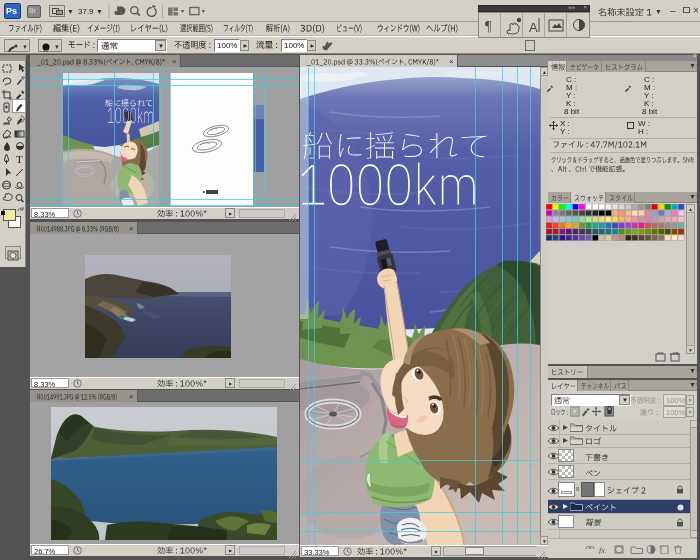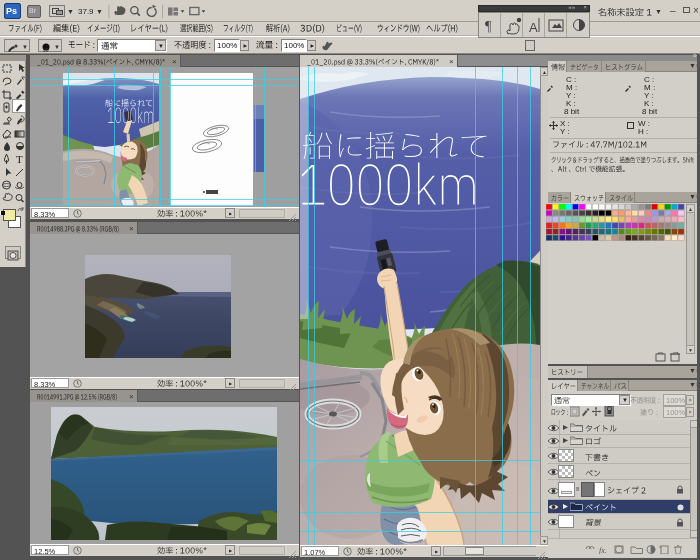--- a/index.html
+++ b/index.html
@@ -394,21 +394,21 @@
 <path d="M0 112 Q14 114 22 124 L16 133 0 133 Z" fill="#25311a"></path>
 <path d="M148 114 Q170 102 192 106 Q214 110 226 104 L226 133 144 133 Z" fill="#3a4a28"></path>
 <path d="M164 114 q12 -6 24 -4 l10 4 -14 10 q-14 -2 -20 -10z" fill="#5d7337"></path>
 <path d="M196 118 q12 -4 24 0 l-6 10 -18 -2z" fill="#6d8340"></path>
 <path d="M210 104 q10 -2 16 2 l0 10 -12 -2z" fill="#526b30"></path>
 <path d="M56 118 q24 -6 54 -2 l44 4 0 13 -100 0z" fill="#2c3a20"></path>
 <path d="M120 120 q30 -2 56 4 l0 9 -60 0z" fill="#24301a"></path>
 </svg>
 <div class="abs" style="left:30px;top:544px;width:269px;height:12px;background:#d4d0c8;border-top:1px solid #fff"></div>
 <div class="abs" style="left:31px;top:545px;width:38px;height:10px;background:#fff;border:1px solid #999"></div>
-<span class="t" style="left:34px;top:546.5px;font-size:7.5px;color:#222;">12.5%</span>
+<span class="t" style="left:34px;top:546.5px;font-size:7.5px;color:#222;">26.7%</span>
 <svg class="abs" style="left:73px;top:546px" width="9" height="9">
       <circle cx="4.5" cy="4.5" r="3.8" fill="#cfccc5" stroke="#777"></circle>
       <path d="M4.5 4.5 L4.5 2 M4.5 4.5 L6 5.5" stroke="#555" stroke-width=".8"></path>
     </svg>
 <svg style="position:absolute;left:157px;top:545.1px;overflow:visible" width="52" height="13" viewBox="0 -8.4 52 13">
       <path transform="scale(1.018 1)" d="M2.5 -5.7H4.0V-5.2H0.5V-5.7H2.0V-6.7H2.5ZM5.6 -5.1H7.4Q7.4 -3.3 7.3 -2.2Q7.3 -1.2 7.2 -0.5Q7.1 0.0 6.9 0.3Q6.7 0.5 6.2 0.5H5.4L5.2 0.0H6.1Q6.3 0.0 6.4 -0.0Q6.6 -0.1 6.6 -0.2Q6.7 -0.4 6.7 -0.6Q6.9 -1.9 6.9 -4.7H5.6Q5.6 -2.8 5.1 -1.6Q4.7 -0.3 3.8 0.6L3.4 0.2Q4.3 -0.6 4.7 -1.8Q5.1 -2.9 5.1 -4.7H4.1V-5.1H5.1V-6.7H5.6ZM3.0 -5.0Q3.5 -4.3 4.1 -3.3L3.7 -3.0Q3.2 -3.9 2.6 -4.7ZM1.9 -4.8Q1.5 -3.6 0.6 -2.9L0.3 -3.2Q1.1 -3.9 1.4 -5.0ZM3.2 -0.2Q2.9 -0.7 2.4 -1.3Q1.8 -0.3 0.6 0.6L0.3 0.2Q1.5 -0.6 2.1 -1.7Q1.7 -2.3 1.1 -2.9L1.5 -3.2Q2.0 -2.7 2.4 -2.2Q2.7 -2.8 2.9 -3.5L3.4 -3.4Q3.1 -2.5 2.7 -1.8Q3.2 -1.2 3.6 -0.6Z M11.7 -5.6H8.5V-6.0H11.7V-6.7H12.2V-6.0H15.5V-5.6H12.2Q11.8 -5.0 11.3 -4.3Q11.4 -4.2 11.9 -3.8Q12.5 -4.5 12.9 -5.2L13.3 -4.9Q12.9 -4.4 12.3 -3.7Q11.8 -3.0 11.3 -2.6Q12.4 -2.7 13.1 -2.8Q12.8 -3.3 12.7 -3.5L13.0 -3.7Q13.6 -3.1 14.0 -2.2L13.6 -1.9Q13.4 -2.4 13.4 -2.4Q11.9 -2.2 10.2 -2.1L10.1 -2.5Q10.3 -2.5 10.7 -2.6Q11.1 -3.0 11.6 -3.5Q11.2 -3.9 10.2 -4.7L10.5 -5.0L10.9 -4.6Q11.4 -5.2 11.7 -5.6ZM15.4 -4.9Q14.8 -4.3 14.0 -3.8L13.7 -4.1Q14.6 -4.7 15.0 -5.2ZM9.9 -3.8Q9.5 -4.2 8.6 -4.9L8.9 -5.2Q9.2 -5.0 9.6 -4.7Q10.0 -4.4 10.2 -4.1ZM15.2 -2.1Q14.7 -2.6 13.8 -3.3L14.1 -3.6Q14.9 -3.0 15.6 -2.4ZM10.4 -3.2Q10.1 -2.9 9.6 -2.6Q9.2 -2.2 8.7 -2.0L8.4 -2.4Q9.4 -2.9 10.1 -3.5ZM12.2 -1.3H15.6V-0.9H12.2V0.6H11.7V-0.9H8.4V-1.3H11.7V-2.0H12.2Z M18.7 -3.9V-4.0Q18.7 -4.2 18.8 -4.3Q19.0 -4.4 19.2 -4.4Q19.4 -4.4 19.6 -4.3Q19.7 -4.2 19.7 -4.0V-3.9Q19.7 -3.6 19.6 -3.5Q19.4 -3.4 19.2 -3.4Q19.0 -3.4 18.8 -3.5Q18.7 -3.6 18.7 -3.9ZM18.7 -0.4V-0.5Q18.7 -0.7 18.8 -0.8Q19.0 -0.9 19.2 -0.9Q19.4 -0.9 19.6 -0.8Q19.7 -0.7 19.7 -0.5V-0.4Q19.7 -0.2 19.6 -0.0Q19.4 0.1 19.2 0.1Q19.0 0.1 18.8 -0.0Q18.7 -0.2 18.7 -0.4Z M27.0 -0.6V0.0H23.1V-0.6H24.8V-5.4H24.7L23.2 -4.0L22.9 -4.4L24.4 -5.9H25.5V-0.6Z M28.0 -2.9Q28.0 -6.0 30.0 -6.0Q32.0 -6.0 32.0 -2.9Q32.0 0.1 30.0 0.1Q28.0 0.1 28.0 -2.9ZM31.3 -2.5V-3.4Q31.3 -4.3 31.0 -4.9Q30.6 -5.4 30.0 -5.4Q29.3 -5.4 29.0 -4.9Q28.7 -4.3 28.7 -3.4V-2.5Q28.7 -1.5 29.0 -1.0Q29.3 -0.5 30.0 -0.5Q30.6 -0.5 31.0 -1.0Q31.3 -1.5 31.3 -2.5Z M33.0 -2.9Q33.0 -6.0 35.0 -6.0Q37.0 -6.0 37.0 -2.9Q37.0 0.1 35.0 0.1Q33.0 0.1 33.0 -2.9ZM36.3 -2.5V-3.4Q36.3 -4.3 36.0 -4.9Q35.7 -5.4 35.0 -5.4Q34.4 -5.4 34.0 -4.9Q33.7 -4.3 33.7 -3.4V-2.5Q33.7 -1.5 34.0 -1.0Q34.4 -0.5 35.0 -0.5Q35.7 -0.5 36.0 -1.0Q36.3 -1.5 36.3 -2.5Z M38.1 -4.3Q38.1 -5.1 38.4 -5.5Q38.8 -6.0 39.4 -6.0Q40.0 -6.0 40.4 -5.5Q40.7 -5.1 40.7 -4.3Q40.7 -3.5 40.4 -3.1Q40.0 -2.6 39.4 -2.6Q38.8 -2.6 38.4 -3.1Q38.1 -3.5 38.1 -4.3ZM39.7 0.0H39.1L43.2 -5.9H43.8ZM40.2 -4.1V-4.6Q40.2 -5.6 39.4 -5.6Q38.7 -5.6 38.7 -4.6V-4.1Q38.7 -3.1 39.4 -3.1Q40.2 -3.1 40.2 -4.1ZM42.1 -1.6Q42.1 -2.4 42.5 -2.8Q42.8 -3.2 43.4 -3.2Q44.1 -3.2 44.4 -2.8Q44.8 -2.4 44.8 -1.6Q44.8 -0.8 44.4 -0.3Q44.1 0.1 43.4 0.1Q42.8 0.1 42.5 -0.3Q42.1 -0.8 42.1 -1.6ZM44.2 -1.3V-1.8Q44.2 -2.8 43.4 -2.8Q42.7 -2.8 42.7 -1.8V-1.3Q42.7 -0.3 43.4 -0.3Q44.2 -0.3 44.2 -1.3Z M47.2 -4.3 46.5 -3.3 46.1 -3.6 46.8 -4.6 45.6 -4.9 45.8 -5.5 47.0 -5.0 46.9 -6.3H47.5L47.4 -5.0L48.6 -5.5L48.8 -4.9L47.6 -4.6L48.4 -3.6L47.9 -3.3Z" fill="#222"></path>
     </svg>
 <div class="abs" style="left:225px;top:545px;width:10px;height:10px;background:#d4d0c8;border:1px solid #888">
       <div style="position:absolute;left:2px;top:2px;font-size:5px;color:#222"><span class="r90">▼</span></div>
     </div>
@@ -606,21 +606,21 @@
 <div class="abs" style="left:300px;top:531px;width:240px;height:1px;background:#35d0e8;opacity:0.75"></div>
 <div class="abs" style="left:540px;top:67px;width:8px;height:478px;background:#cfccc5;border-left:1px solid #8a8a8a"></div>
 <div class="abs" style="left:540px;top:67px;width:8px;height:9px;background:#d4d0c8;border:1px solid #999">
       <div style="position:absolute;left:1px;top:1px;font-size:5px;color:#333">▲</div>
     </div>
 <div class="abs" style="left:540px;top:536px;width:8px;height:9px;background:#d4d0c8;border:1px solid #999">
       <div style="position:absolute;left:1px;top:1px;font-size:5px;color:#333">▼</div>
     </div>
 <div class="abs" style="left:300px;top:545px;width:248px;height:12px;background:#d4d0c8;border-top:1px solid #fff"></div>
 <div class="abs" style="left:301px;top:546px;width:38px;height:10px;background:#fff;border:1px solid #999"></div>
-<span class="t" style="left:304px;top:547.5px;font-size:7.5px;color:#222;">1.07%</span>
+<span class="t" style="left:304px;top:547.5px;font-size:7.5px;color:#222;">33.33%</span>
 <svg class="abs" style="left:343px;top:547px" width="9" height="9">
       <circle cx="4.5" cy="4.5" r="3.8" fill="#cfccc5" stroke="#777"></circle>
       <path d="M4.5 4.5 L4.5 2 M4.5 4.5 L6 5.5" stroke="#555" stroke-width=".8"></path>
     </svg>
 <svg style="position:absolute;left:357px;top:546.1px;overflow:visible" width="52" height="13" viewBox="0 -8.4 52 13">
       <path transform="scale(1.018 1)" d="M2.5 -5.7H4.0V-5.2H0.5V-5.7H2.0V-6.7H2.5ZM5.6 -5.1H7.4Q7.4 -3.3 7.3 -2.2Q7.3 -1.2 7.2 -0.5Q7.1 0.0 6.9 0.3Q6.7 0.5 6.2 0.5H5.4L5.2 0.0H6.1Q6.3 0.0 6.4 -0.0Q6.6 -0.1 6.6 -0.2Q6.7 -0.4 6.7 -0.6Q6.9 -1.9 6.9 -4.7H5.6Q5.6 -2.8 5.1 -1.6Q4.7 -0.3 3.8 0.6L3.4 0.2Q4.3 -0.6 4.7 -1.8Q5.1 -2.9 5.1 -4.7H4.1V-5.1H5.1V-6.7H5.6ZM3.0 -5.0Q3.5 -4.3 4.1 -3.3L3.7 -3.0Q3.2 -3.9 2.6 -4.7ZM1.9 -4.8Q1.5 -3.6 0.6 -2.9L0.3 -3.2Q1.1 -3.9 1.4 -5.0ZM3.2 -0.2Q2.9 -0.7 2.4 -1.3Q1.8 -0.3 0.6 0.6L0.3 0.2Q1.5 -0.6 2.1 -1.7Q1.7 -2.3 1.1 -2.9L1.5 -3.2Q2.0 -2.7 2.4 -2.2Q2.7 -2.8 2.9 -3.5L3.4 -3.4Q3.1 -2.5 2.7 -1.8Q3.2 -1.2 3.6 -0.6Z M11.7 -5.6H8.5V-6.0H11.7V-6.7H12.2V-6.0H15.5V-5.6H12.2Q11.8 -5.0 11.3 -4.3Q11.4 -4.2 11.9 -3.8Q12.5 -4.5 12.9 -5.2L13.3 -4.9Q12.9 -4.4 12.3 -3.7Q11.8 -3.0 11.3 -2.6Q12.4 -2.7 13.1 -2.8Q12.8 -3.3 12.7 -3.5L13.0 -3.7Q13.6 -3.1 14.0 -2.2L13.6 -1.9Q13.4 -2.4 13.4 -2.4Q11.9 -2.2 10.2 -2.1L10.1 -2.5Q10.3 -2.5 10.7 -2.6Q11.1 -3.0 11.6 -3.5Q11.2 -3.9 10.2 -4.7L10.5 -5.0L10.9 -4.6Q11.4 -5.2 11.7 -5.6ZM15.4 -4.9Q14.8 -4.3 14.0 -3.8L13.7 -4.1Q14.6 -4.7 15.0 -5.2ZM9.9 -3.8Q9.5 -4.2 8.6 -4.9L8.9 -5.2Q9.2 -5.0 9.6 -4.7Q10.0 -4.4 10.2 -4.1ZM15.2 -2.1Q14.7 -2.6 13.8 -3.3L14.1 -3.6Q14.9 -3.0 15.6 -2.4ZM10.4 -3.2Q10.1 -2.9 9.6 -2.6Q9.2 -2.2 8.7 -2.0L8.4 -2.4Q9.4 -2.9 10.1 -3.5ZM12.2 -1.3H15.6V-0.9H12.2V0.6H11.7V-0.9H8.4V-1.3H11.7V-2.0H12.2Z M18.7 -3.9V-4.0Q18.7 -4.2 18.8 -4.3Q19.0 -4.4 19.2 -4.4Q19.4 -4.4 19.6 -4.3Q19.7 -4.2 19.7 -4.0V-3.9Q19.7 -3.6 19.6 -3.5Q19.4 -3.4 19.2 -3.4Q19.0 -3.4 18.8 -3.5Q18.7 -3.6 18.7 -3.9ZM18.7 -0.4V-0.5Q18.7 -0.7 18.8 -0.8Q19.0 -0.9 19.2 -0.9Q19.4 -0.9 19.6 -0.8Q19.7 -0.7 19.7 -0.5V-0.4Q19.7 -0.2 19.6 -0.0Q19.4 0.1 19.2 0.1Q19.0 0.1 18.8 -0.0Q18.7 -0.2 18.7 -0.4Z M27.0 -0.6V0.0H23.1V-0.6H24.8V-5.4H24.7L23.2 -4.0L22.9 -4.4L24.4 -5.9H25.5V-0.6Z M28.0 -2.9Q28.0 -6.0 30.0 -6.0Q32.0 -6.0 32.0 -2.9Q32.0 0.1 30.0 0.1Q28.0 0.1 28.0 -2.9ZM31.3 -2.5V-3.4Q31.3 -4.3 31.0 -4.9Q30.6 -5.4 30.0 -5.4Q29.3 -5.4 29.0 -4.9Q28.7 -4.3 28.7 -3.4V-2.5Q28.7 -1.5 29.0 -1.0Q29.3 -0.5 30.0 -0.5Q30.6 -0.5 31.0 -1.0Q31.3 -1.5 31.3 -2.5Z M33.0 -2.9Q33.0 -6.0 35.0 -6.0Q37.0 -6.0 37.0 -2.9Q37.0 0.1 35.0 0.1Q33.0 0.1 33.0 -2.9ZM36.3 -2.5V-3.4Q36.3 -4.3 36.0 -4.9Q35.7 -5.4 35.0 -5.4Q34.4 -5.4 34.0 -4.9Q33.7 -4.3 33.7 -3.4V-2.5Q33.7 -1.5 34.0 -1.0Q34.4 -0.5 35.0 -0.5Q35.7 -0.5 36.0 -1.0Q36.3 -1.5 36.3 -2.5Z M38.1 -4.3Q38.1 -5.1 38.4 -5.5Q38.8 -6.0 39.4 -6.0Q40.0 -6.0 40.4 -5.5Q40.7 -5.1 40.7 -4.3Q40.7 -3.5 40.4 -3.1Q40.0 -2.6 39.4 -2.6Q38.8 -2.6 38.4 -3.1Q38.1 -3.5 38.1 -4.3ZM39.7 0.0H39.1L43.2 -5.9H43.8ZM40.2 -4.1V-4.6Q40.2 -5.6 39.4 -5.6Q38.7 -5.6 38.7 -4.6V-4.1Q38.7 -3.1 39.4 -3.1Q40.2 -3.1 40.2 -4.1ZM42.1 -1.6Q42.1 -2.4 42.5 -2.8Q42.8 -3.2 43.4 -3.2Q44.1 -3.2 44.4 -2.8Q44.8 -2.4 44.8 -1.6Q44.8 -0.8 44.4 -0.3Q44.1 0.1 43.4 0.1Q42.8 0.1 42.5 -0.3Q42.1 -0.8 42.1 -1.6ZM44.2 -1.3V-1.8Q44.2 -2.8 43.4 -2.8Q42.7 -2.8 42.7 -1.8V-1.3Q42.7 -0.3 43.4 -0.3Q44.2 -0.3 44.2 -1.3Z M47.2 -4.3 46.5 -3.3 46.1 -3.6 46.8 -4.6 45.6 -4.9 45.8 -5.5 47.0 -5.0 46.9 -6.3H47.5L47.4 -5.0L48.6 -5.5L48.8 -4.9L47.6 -4.6L48.4 -3.6L47.9 -3.3Z" fill="#222"></path>
     </svg>
 <div class="abs" style="left:431px;top:546px;width:10px;height:10px;background:#d4d0c8;border:1px solid #888">
       <div style="position:absolute;left:2px;top:2px;font-size:5px;color:#222"><span class="r90">▼</span></div>
     </div>

